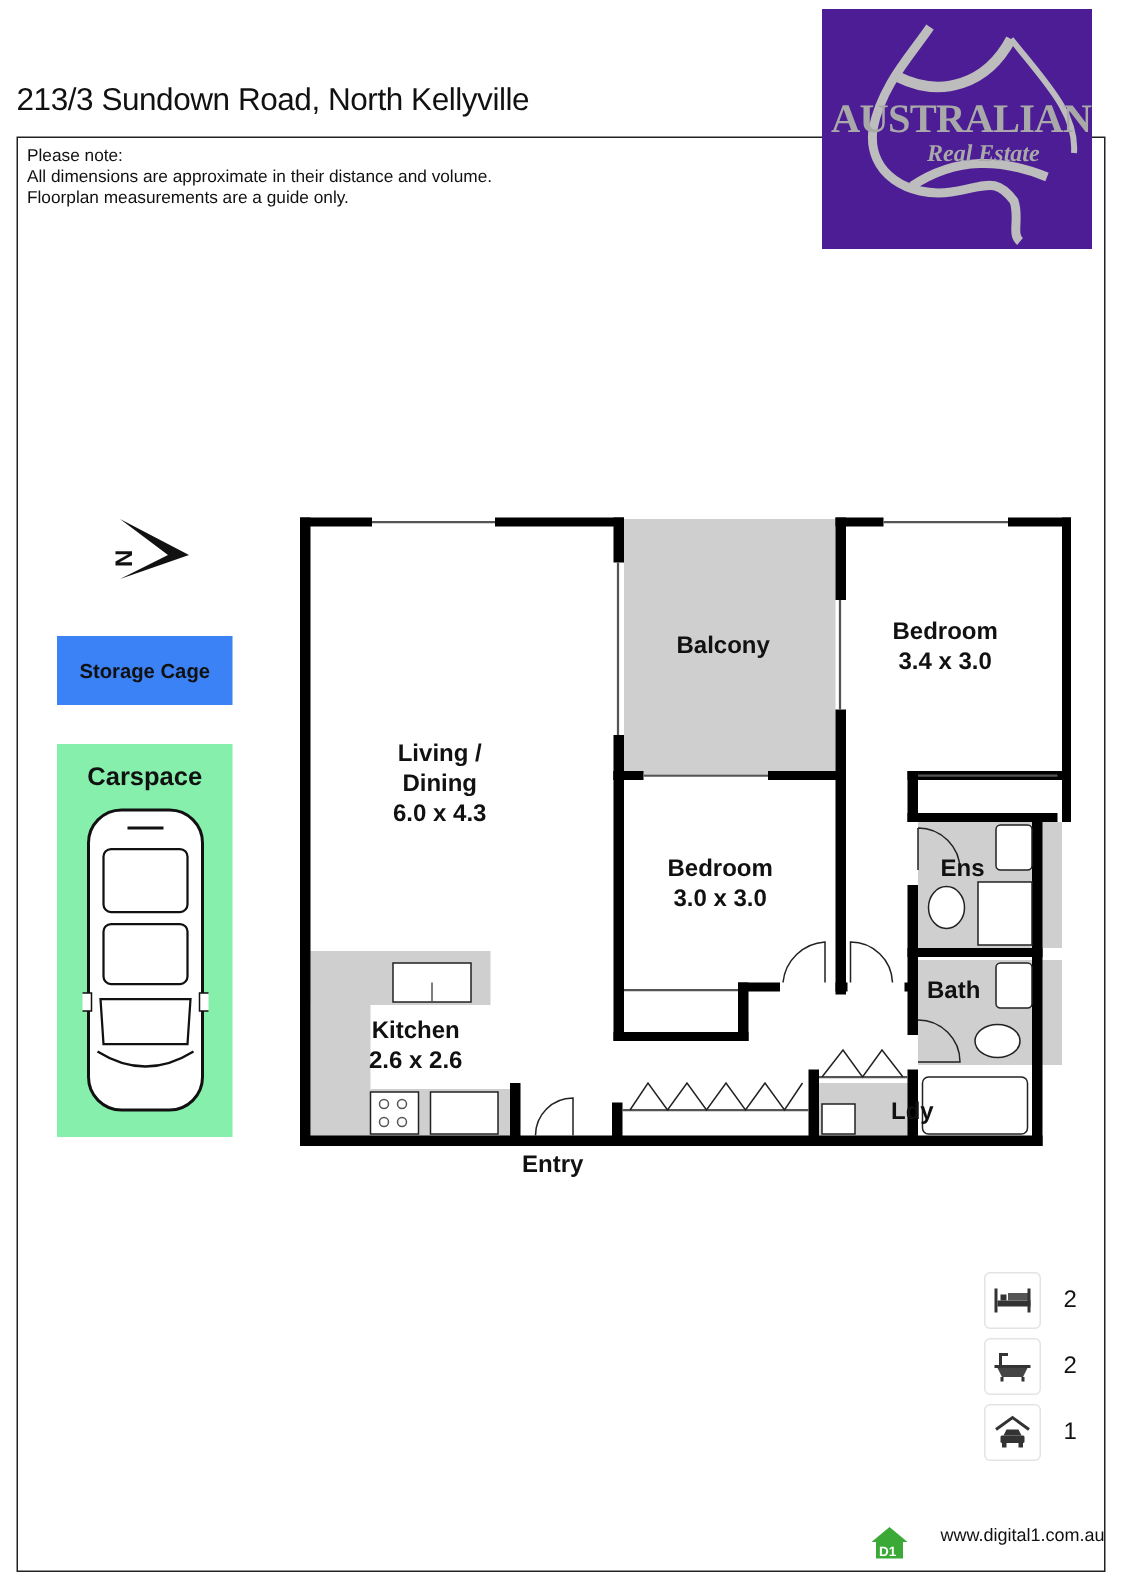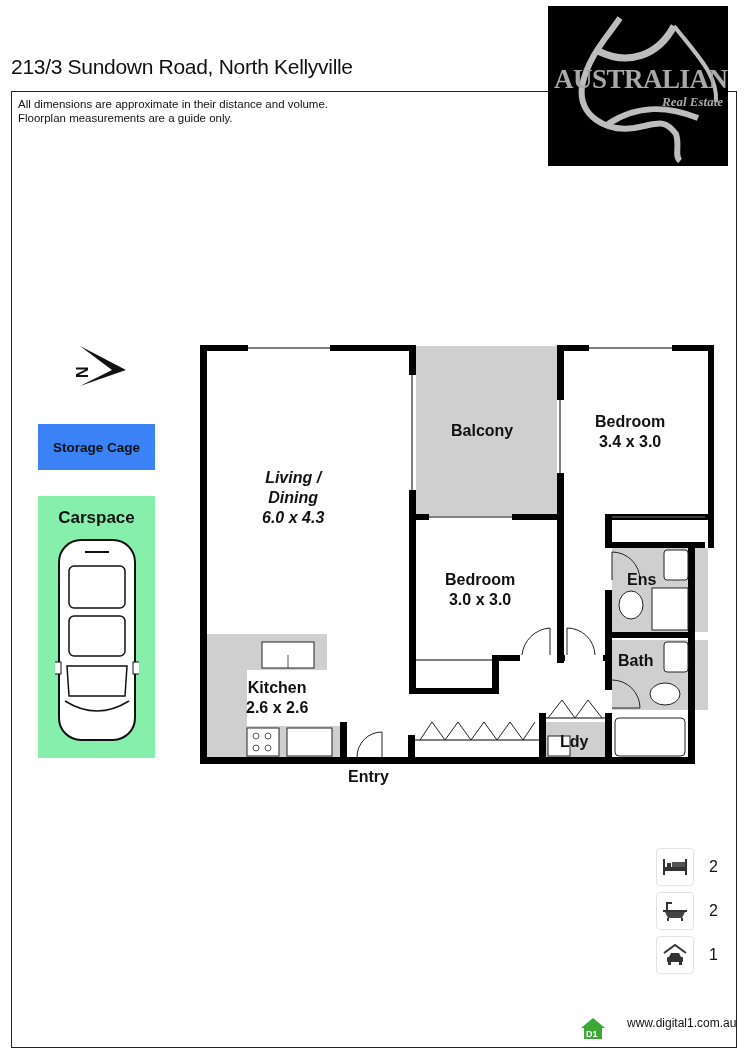--- a/index.html
+++ b/index.html
@@ -1,23 +1,23 @@
 <!DOCTYPE html>
 <html><head>
 <meta charset="utf-8">
 <style>
   html,body{margin:0;padding:0;background:#fff;}
   body{width:750px;height:1061px;position:relative;overflow:hidden;font-family:"Liberation Sans",sans-serif;color:#111;}
   .title{position:absolute;left:11px;top:55px;font-size:21px;font-weight:normal;letter-spacing:-0.3px;white-space:nowrap;}
   .frame{position:absolute;left:11px;top:91px;width:726px;height:957px;border:1.5px solid #222;box-sizing:border-box;}
   .note{position:absolute;left:18px;top:97px;font-size:11.5px;line-height:14px;}
   .note div{white-space:nowrap;}
-  .logo{position:absolute;left:548px;top:6px;width:180px;height:160px;background:#000000;}
+  .logo{position:absolute;left:548px;top:6px;width:180px;height:160px;background:#4c1d95;}
   .logo-text{position:absolute;left:6px;top:58px;font-family:"Liberation Serif",serif;font-weight:bold;font-size:27px;color:#a9a9a9;letter-spacing:-0.5px;white-space:nowrap;}
-  .logo-sub{position:absolute;left:70px;top:88px;font-family:"Liberation Serif",serif;font-weight:bold;font-style:italic;font-size:13px;color:#a9a9a9;white-space:nowrap;margin-left:44px;}
+  .logo-sub{position:absolute;left:70px;top:88px;font-family:"Liberation Serif",serif;font-weight:bold;font-style:italic;font-size:16px;color:#a9a9a9;white-space:nowrap;}
   .north{position:absolute;left:70px;top:340px;}
   .storage{position:absolute;left:38px;top:424px;width:117px;height:46px;background:#3b82f6;display:flex;align-items:center;justify-content:center;font-weight:bold;font-size:13.5px;}
   .carspace{position:absolute;left:38px;top:496px;width:117px;height:262px;background:#86efac;}
   .carspace-label{position:absolute;left:0;right:0;top:12px;text-align:center;font-weight:bold;font-size:17px;}
   .car{position:absolute;left:17px;top:40px;}
   .plan{position:absolute;left:0;top:0;}
   .room-label{position:absolute;font-weight:bold;font-size:16px;text-align:center;line-height:20px;white-space:nowrap;}
   .entry-label{position:absolute;left:348px;top:768px;font-weight:bold;font-size:16px;}
   .stat{position:absolute;left:656px;display:flex;align-items:center;}
   .stat-icon{width:36px;height:36px;border:1px solid #e3e3e3;border-radius:4px;display:flex;align-items:center;justify-content:center;background:#fff;}
@@ -26,20 +26,21 @@
   .footer-url{font-size:12px;margin-left:21px;white-space:nowrap;}
 </style>
 </head>
 <body>
 
 <div class="title">213/3 Sundown Road, North Kellyville</div>
 
 <div class="frame"></div>
 
 <div class="note">
+  <div>Please note:</div>
   <div>All dimensions are approximate in their distance and volume.</div>
   <div>Floorplan measurements are a guide only.</div>
 </div>
 
 <div class="logo">
   <svg width="180" height="160">
     <path d="M72 12 C60 30,40 50,34 80 C30 110,58 126,86 122 C110 118,116 112,128 128 C132 140,126 150,132 155" fill="none" stroke="#bdbdbd" stroke-width="6"></path>
     <path d="M50 45 C80 60,110 50,126 20" fill="none" stroke="#bdbdbd" stroke-width="7"></path>
     <path d="M126 20 C150 50,170 70,168 96" fill="none" stroke="#bdbdbd" stroke-width="4"></path>
     <path d="M60 118 C90 98,120 100,150 112" fill="none" stroke="#bdbdbd" stroke-width="6"></path>
@@ -149,21 +150,21 @@
   </g>
   <g stroke="#555" stroke-width="1" fill="none">
     <circle cx="256" cy="736" r="3"></circle>
       <circle cx="268" cy="736" r="3"></circle>
     <circle cx="256" cy="748" r="3"></circle>
       <circle cx="268" cy="748" r="3"></circle>
     <line x1="288" y1="655" x2="288" y2="668"></line>
   </g>
 </svg>
 
-<div class="room-label" style="left:262px;top:468px;font-style:italic;">
+<div class="room-label" style="left:262px;top:493px;">
   <div>Living /</div>
   <div>Dining</div>
   <div>6.0 x 4.3</div>
 </div>
 <div class="room-label" style="left:451px;top:421px;">
   <div>Balcony</div>
 </div>
 <div class="room-label" style="left:595px;top:412px;">
   <div>Bedroom</div>
   <div>3.4 x 3.0</div>
@@ -175,21 +176,21 @@
 <div class="room-label" style="left:627px;top:570px;">
   <div>Ens</div>
 </div>
 <div class="room-label" style="left:618px;top:651px;">
   <div>Bath</div>
 </div>
 <div class="room-label" style="left:246px;top:678px;">
   <div>Kitchen</div>
   <div>2.6 x 2.6</div>
 </div>
-<div class="room-label" style="left:560px;top:732px;">
+<div class="room-label" style="left:594px;top:732px;">
   <div>Ldy</div>
 </div>
 
 <div class="entry-label">Entry</div>
 
 <div class="stat" style="top:848px;">
   <div class="stat-icon">
     <svg width="26" height="20">
         <rect x="1" y="2" width="2" height="16" fill="#333"></rect>
         <rect x="3" y="10" width="22" height="4" fill="#333"></rect>

